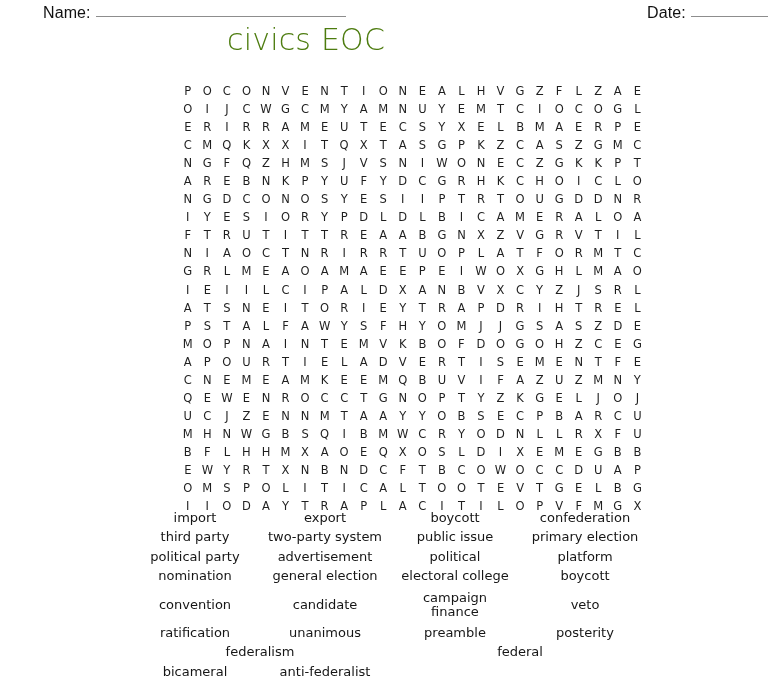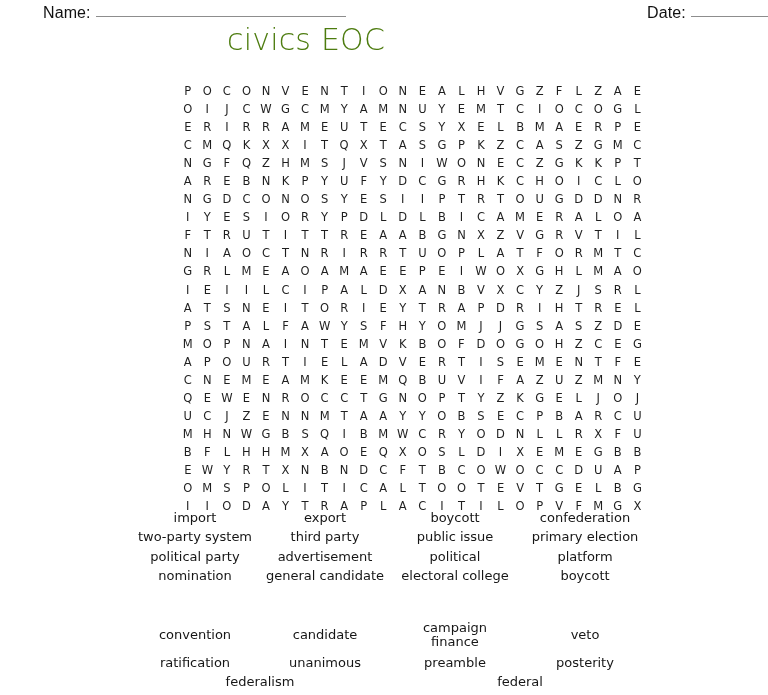--- a/index.html
+++ b/index.html
@@ -109,21 +109,20 @@
     font-family: "DejaVu Sans", "Liberation Sans", sans-serif;
     white-space: pre-line;
   }
   .word-row.tall .word-cell {
     line-height: 14.5px;
     padding-top: 2px;
   }
   .word-row.tall {
     height: 38px;
     align-items: center;
-    margin-top: 30px;
   }
   .word-row.tall .word-cell {
     display: flex;
     align-items: center;
     justify-content: center;
     height: 38px;
   }
   .word-cell.empty { color: transparent; }
 </style>
 </head>
@@ -770,34 +769,34 @@
   </div>
 
 <div class="wordlist">
     <div class="word-row">
       <div class="word-cell">import</div>
       <div class="word-cell">export</div>
       <div class="word-cell">boycott</div>
       <div class="word-cell">confederation</div>
     </div>
     <div class="word-row">
+      <div class="word-cell">third party</div>
       <div class="word-cell">two-party system</div>
-      <div class="word-cell">third party</div>
       <div class="word-cell">public issue</div>
       <div class="word-cell">primary election</div>
     </div>
     <div class="word-row">
       <div class="word-cell">political party</div>
       <div class="word-cell">advertisement</div>
       <div class="word-cell">political</div>
       <div class="word-cell">platform</div>
     </div>
     <div class="word-row">
       <div class="word-cell">nomination</div>
-      <div class="word-cell">general candidate</div>
+      <div class="word-cell">general election</div>
       <div class="word-cell">electoral college</div>
       <div class="word-cell">boycott</div>
     </div>
     <div class="word-row tall">
       <div class="word-cell">convention</div>
       <div class="word-cell">candidate</div>
       <div class="word-cell">campaign
 finance</div>
       <div class="word-cell">veto</div>
     </div>

